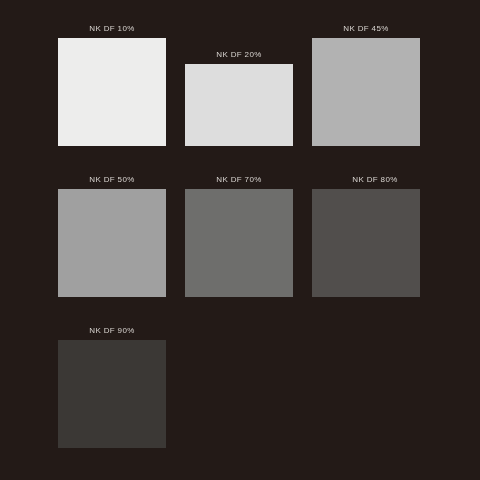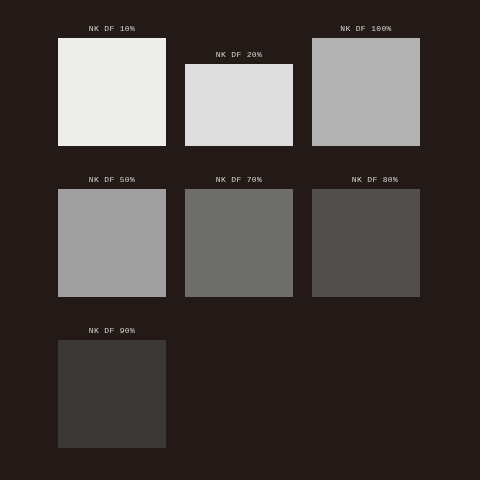--- a/index.html
+++ b/index.html
@@ -26,21 +26,20 @@
     padding: 24px 0 0 58px;
     align-content: start;
     justify-content: start;
   }
   .swatch-cell {
     width: 108px;
     height: 122px;
     display: flex;
     flex-direction: column;
     align-items: center;
-    font-family: Liberation Mono, monospace;
   }
   .swatch-label {
     font-size: 8px;
     line-height: 10px;
     letter-spacing: 0.35px;
     color: #d8d4d0;
     text-align: center;
     white-space: nowrap;
     height: 10px;
     margin-bottom: 4px;
@@ -62,21 +61,21 @@
     <div class="swatch-chip" style="background: rgb(237, 237, 236);"></div>
   </div>
 
   <div class="swatch-cell">
     <div class="swatch-label" style="color: rgb(216, 212, 208); margin-top: 26px;">NK DF 20%</div>
     <div class="swatch-chip" style="background: rgb(221, 221, 221);"></div>
   </div>
 
 
   <div class="swatch-cell">
-    <div class="swatch-label" style="color: rgb(216, 212, 208);">NK DF 100%</div>
+    <div class="swatch-label" style="color: rgb(216, 212, 208);">NK DF 45%</div>
     <div class="swatch-chip" style="background: rgb(178, 178, 178);"></div>
   </div>
 
   <div class="swatch-cell">
     <div class="swatch-label" style="color: rgb(216, 212, 208);">NK DF 50%</div>
     <div class="swatch-chip" style="background: rgb(160, 160, 160);"></div>
   </div>
 
 
   <div class="swatch-cell">

